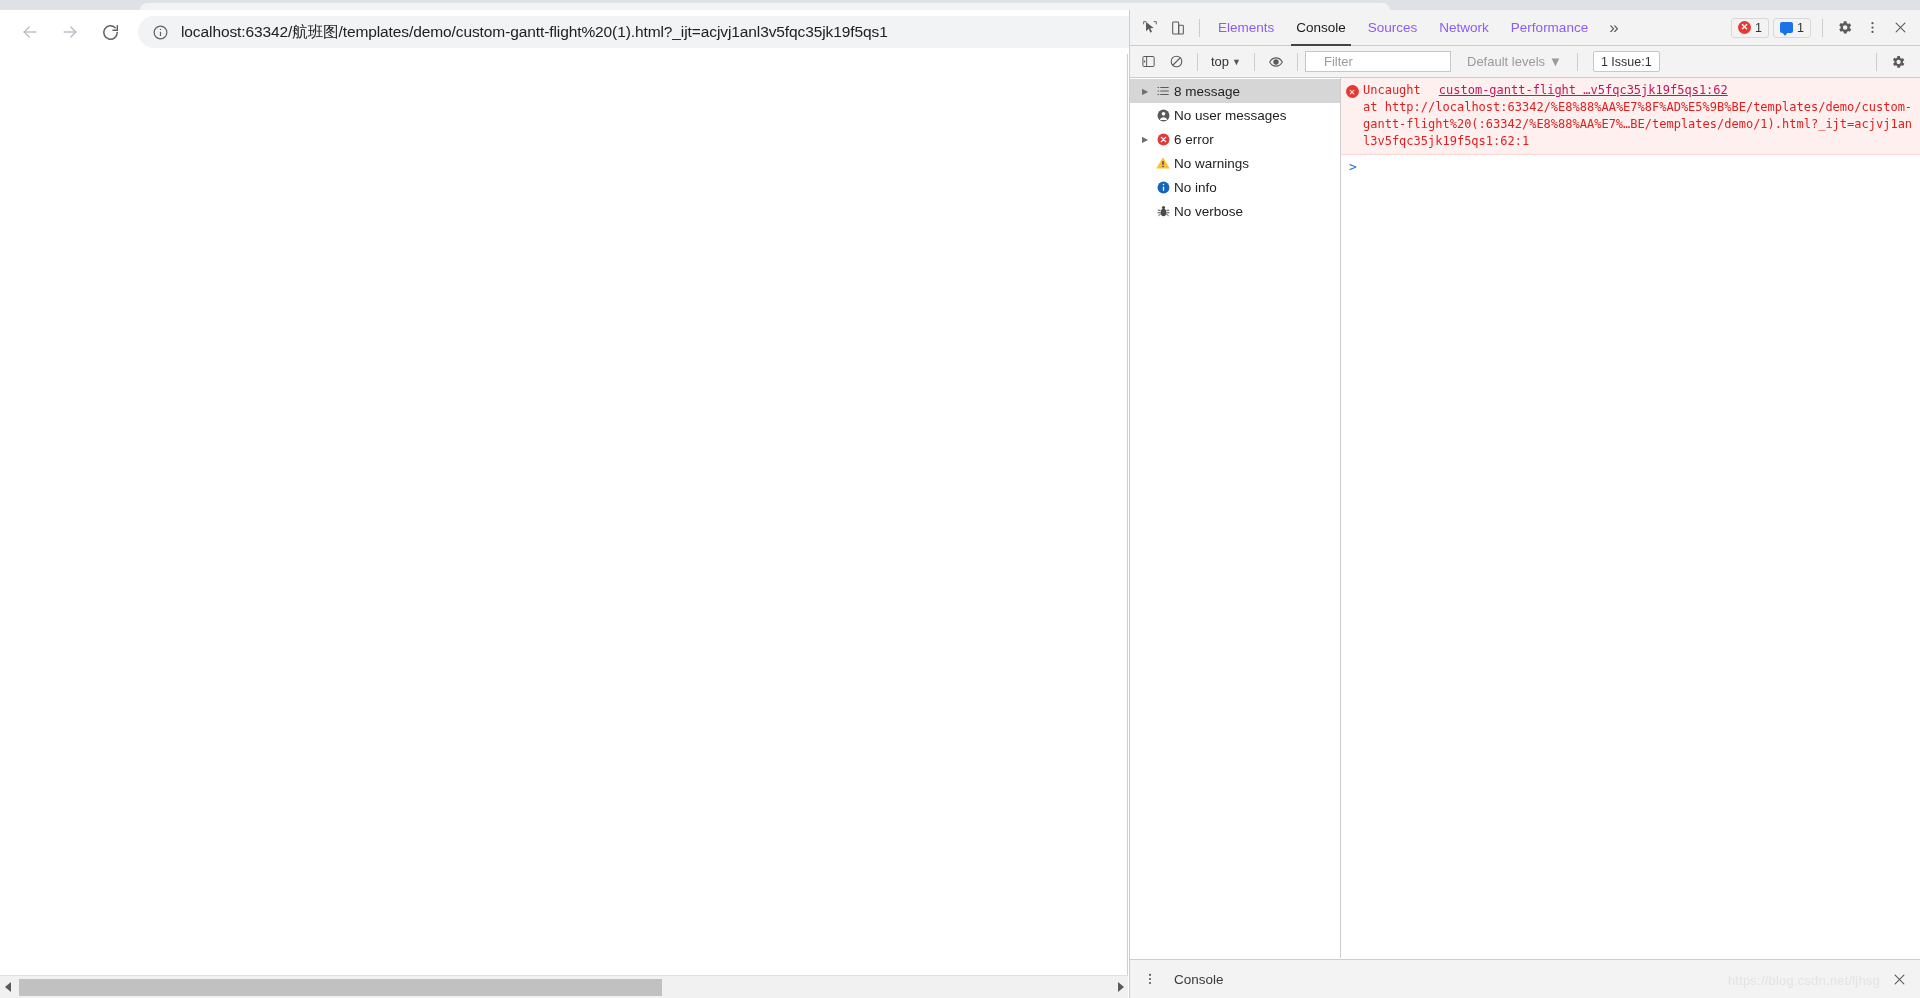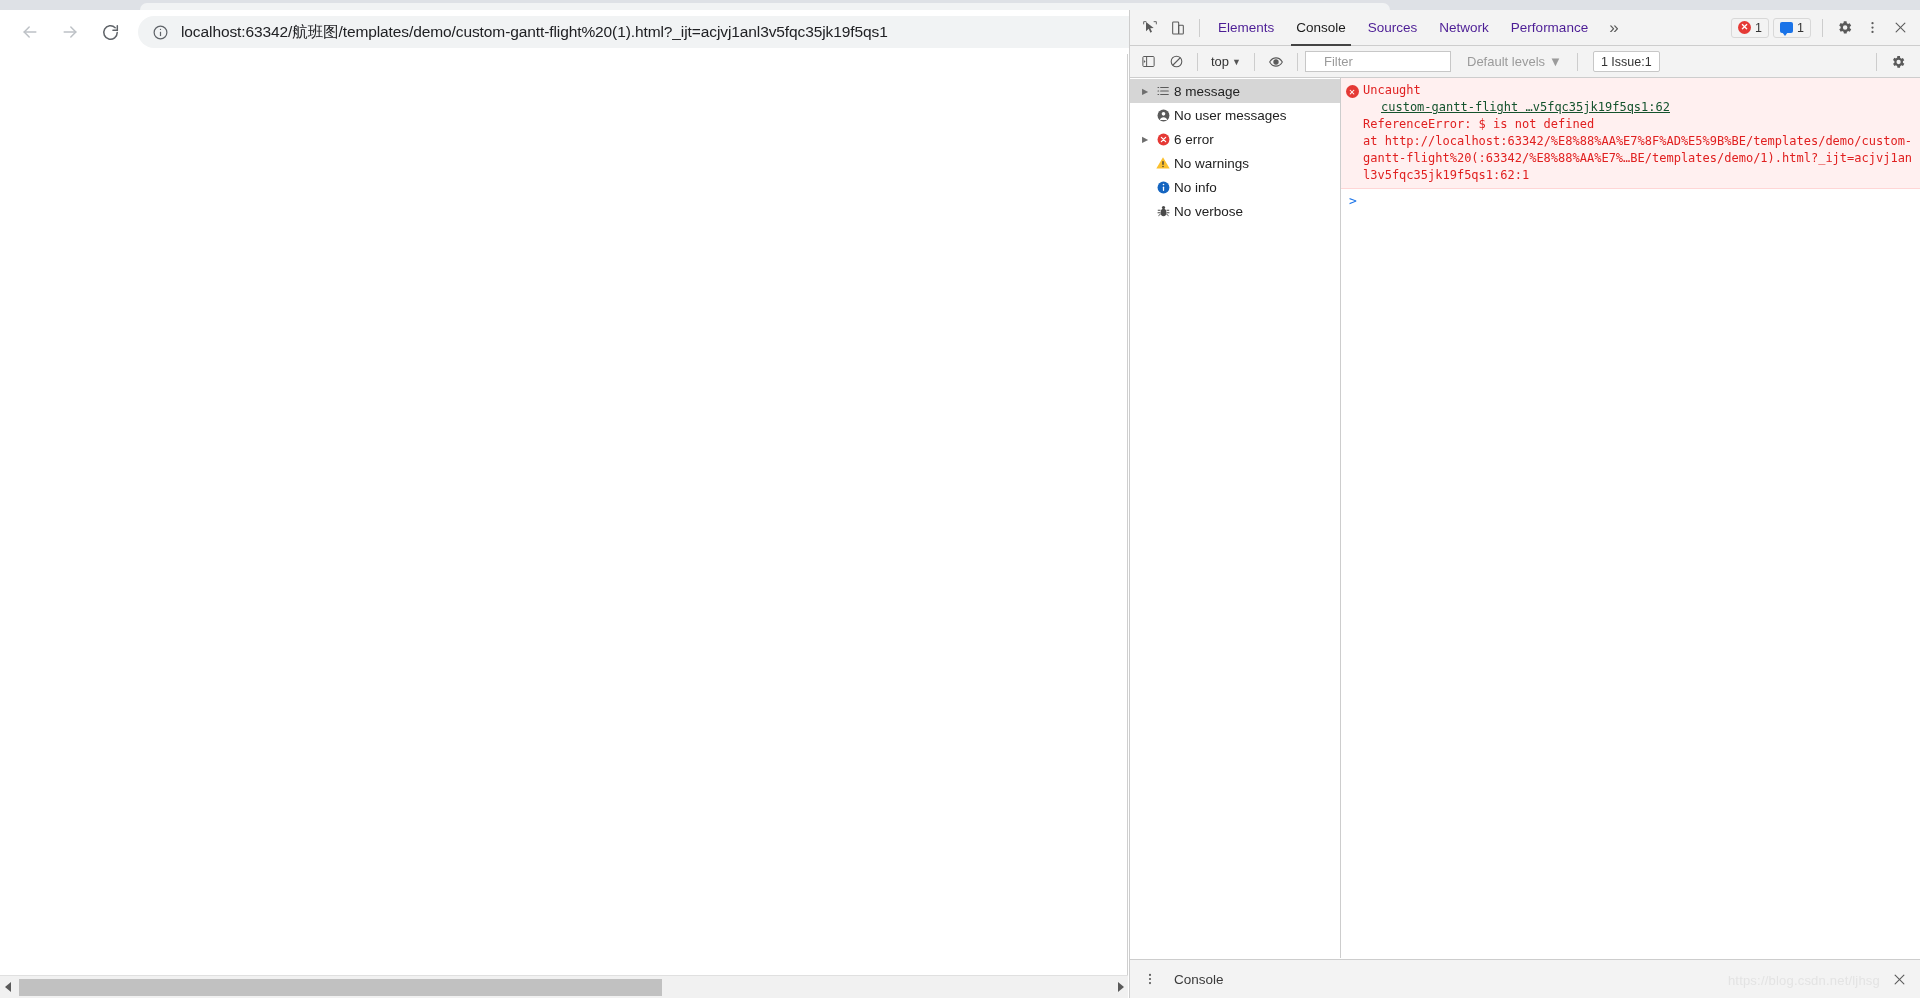--- a/index.html
+++ b/index.html
@@ -99,21 +99,21 @@
     display:flex; align-items:center;
   }
   .dt-icon-btn {
     width:28px; height:28px; display:flex; align-items:center; justify-content:center;
     color:#5a5a5a; flex:0 0 auto;
   }
   .dt-sep { width:1px; height:18px; background:#cdcdcd; margin:0 7px; flex:0 0 auto; }
   .dt-tabs { display:flex; align-items:center; height:36px; flex:0 0 auto; }
   .dt-tab {
     height:36px; padding:0 11px; display:flex; align-items:center;
-    font-size:13.5px; color:#4c1d95; position:relative; white-space:nowrap;
+    font-size:13.5px; color:#8b5cf6; position:relative; white-space:nowrap;
   }
   .dt-tab.active { color:#1a1a1a; }
   .dt-tab.active::after {
     content:""; position:absolute; left:6px; right:6px; bottom:0; height:2px; background:#444;
   }
   .dt-more { font-size:17px; color:#5a5a5a; padding:0 10px; display:flex; align-items:center; height:36px; }
   .dt-spacer { flex:1 1 auto; }
   .badge-group { display:flex; align-items:center; gap:4px; flex:0 0 auto; margin-right:4px; }
   .badge {
     height:20px; display:flex; align-items:center; gap:4px;
@@ -192,22 +192,22 @@
   }
   .msg-ico {
     width:22px; flex:0 0 auto; display:flex; justify-content:center; padding-top:3px;
   }
   .msg-ico .dot-err2 {
     width:13px; height:13px; border-radius:50%; background:#e53935;
     display:flex; align-items:center; justify-content:center; color:#fff;
     font-size:10px; line-height:1; font-weight:bold;
   }
   .msg-text { flex:1 1 auto; min-width:0; }
-  .msg-line1 { display:flex; justify-content:flex-start; align-items:baseline;flex-direction:column; }
-  .msg-src { color:#14532d; text-decoration:underline; white-space:nowrap; padding-left:18px; }
+  .msg-line1 { display:flex; justify-content:flex-start; align-items:baseline; }
+  .msg-src { color:#be185d; text-decoration:underline; white-space:nowrap; padding-left:18px; }
   .msg-stack { white-space:normal; word-break:break-all; }
   .msg-stack .lnk { }
   .prompt-row {
     display:flex; align-items:flex-start; padding:4px 0 4px 8px;
     font-family:"DejaVu Sans Mono", monospace; font-size:12px;
   }
   .prompt-chev { color:#1a73e8; font-size:13px; line-height:16px; }
 
   
   .dt-drawer {
@@ -537,21 +537,20 @@
 
         <div class="msg-error">
           <span class="msg-ico">
             <span class="dot-err2">✕</span>
           </span>
           <span class="msg-text">
             <span class="msg-line1">
               <span>Uncaught</span>
               <span class="msg-src">custom-gantt-flight …v5fqc35jk19f5qs1:62</span>
             </span>
-            <span style="display:block;">ReferenceError: $ is not defined</span>
             <span class="msg-stack"><span>    at </span><span class="lnk">http://localhost:63342/%E8%88%AA%E7%8F%AD%E5%9B%BE/templates/demo/custom-gantt-flight%20(:63342/%E8%88%AA%E7%…BE/templates/demo/1)</span><span>.html?_ijt=acjvj1anl3v5fqc35jk19f5qs1:62:1</span></span>
           </span>
         </div>
 
         <div class="prompt-row">
           <span class="prompt-chev">&gt;</span>
         </div>
 
       </div>
     </div>

